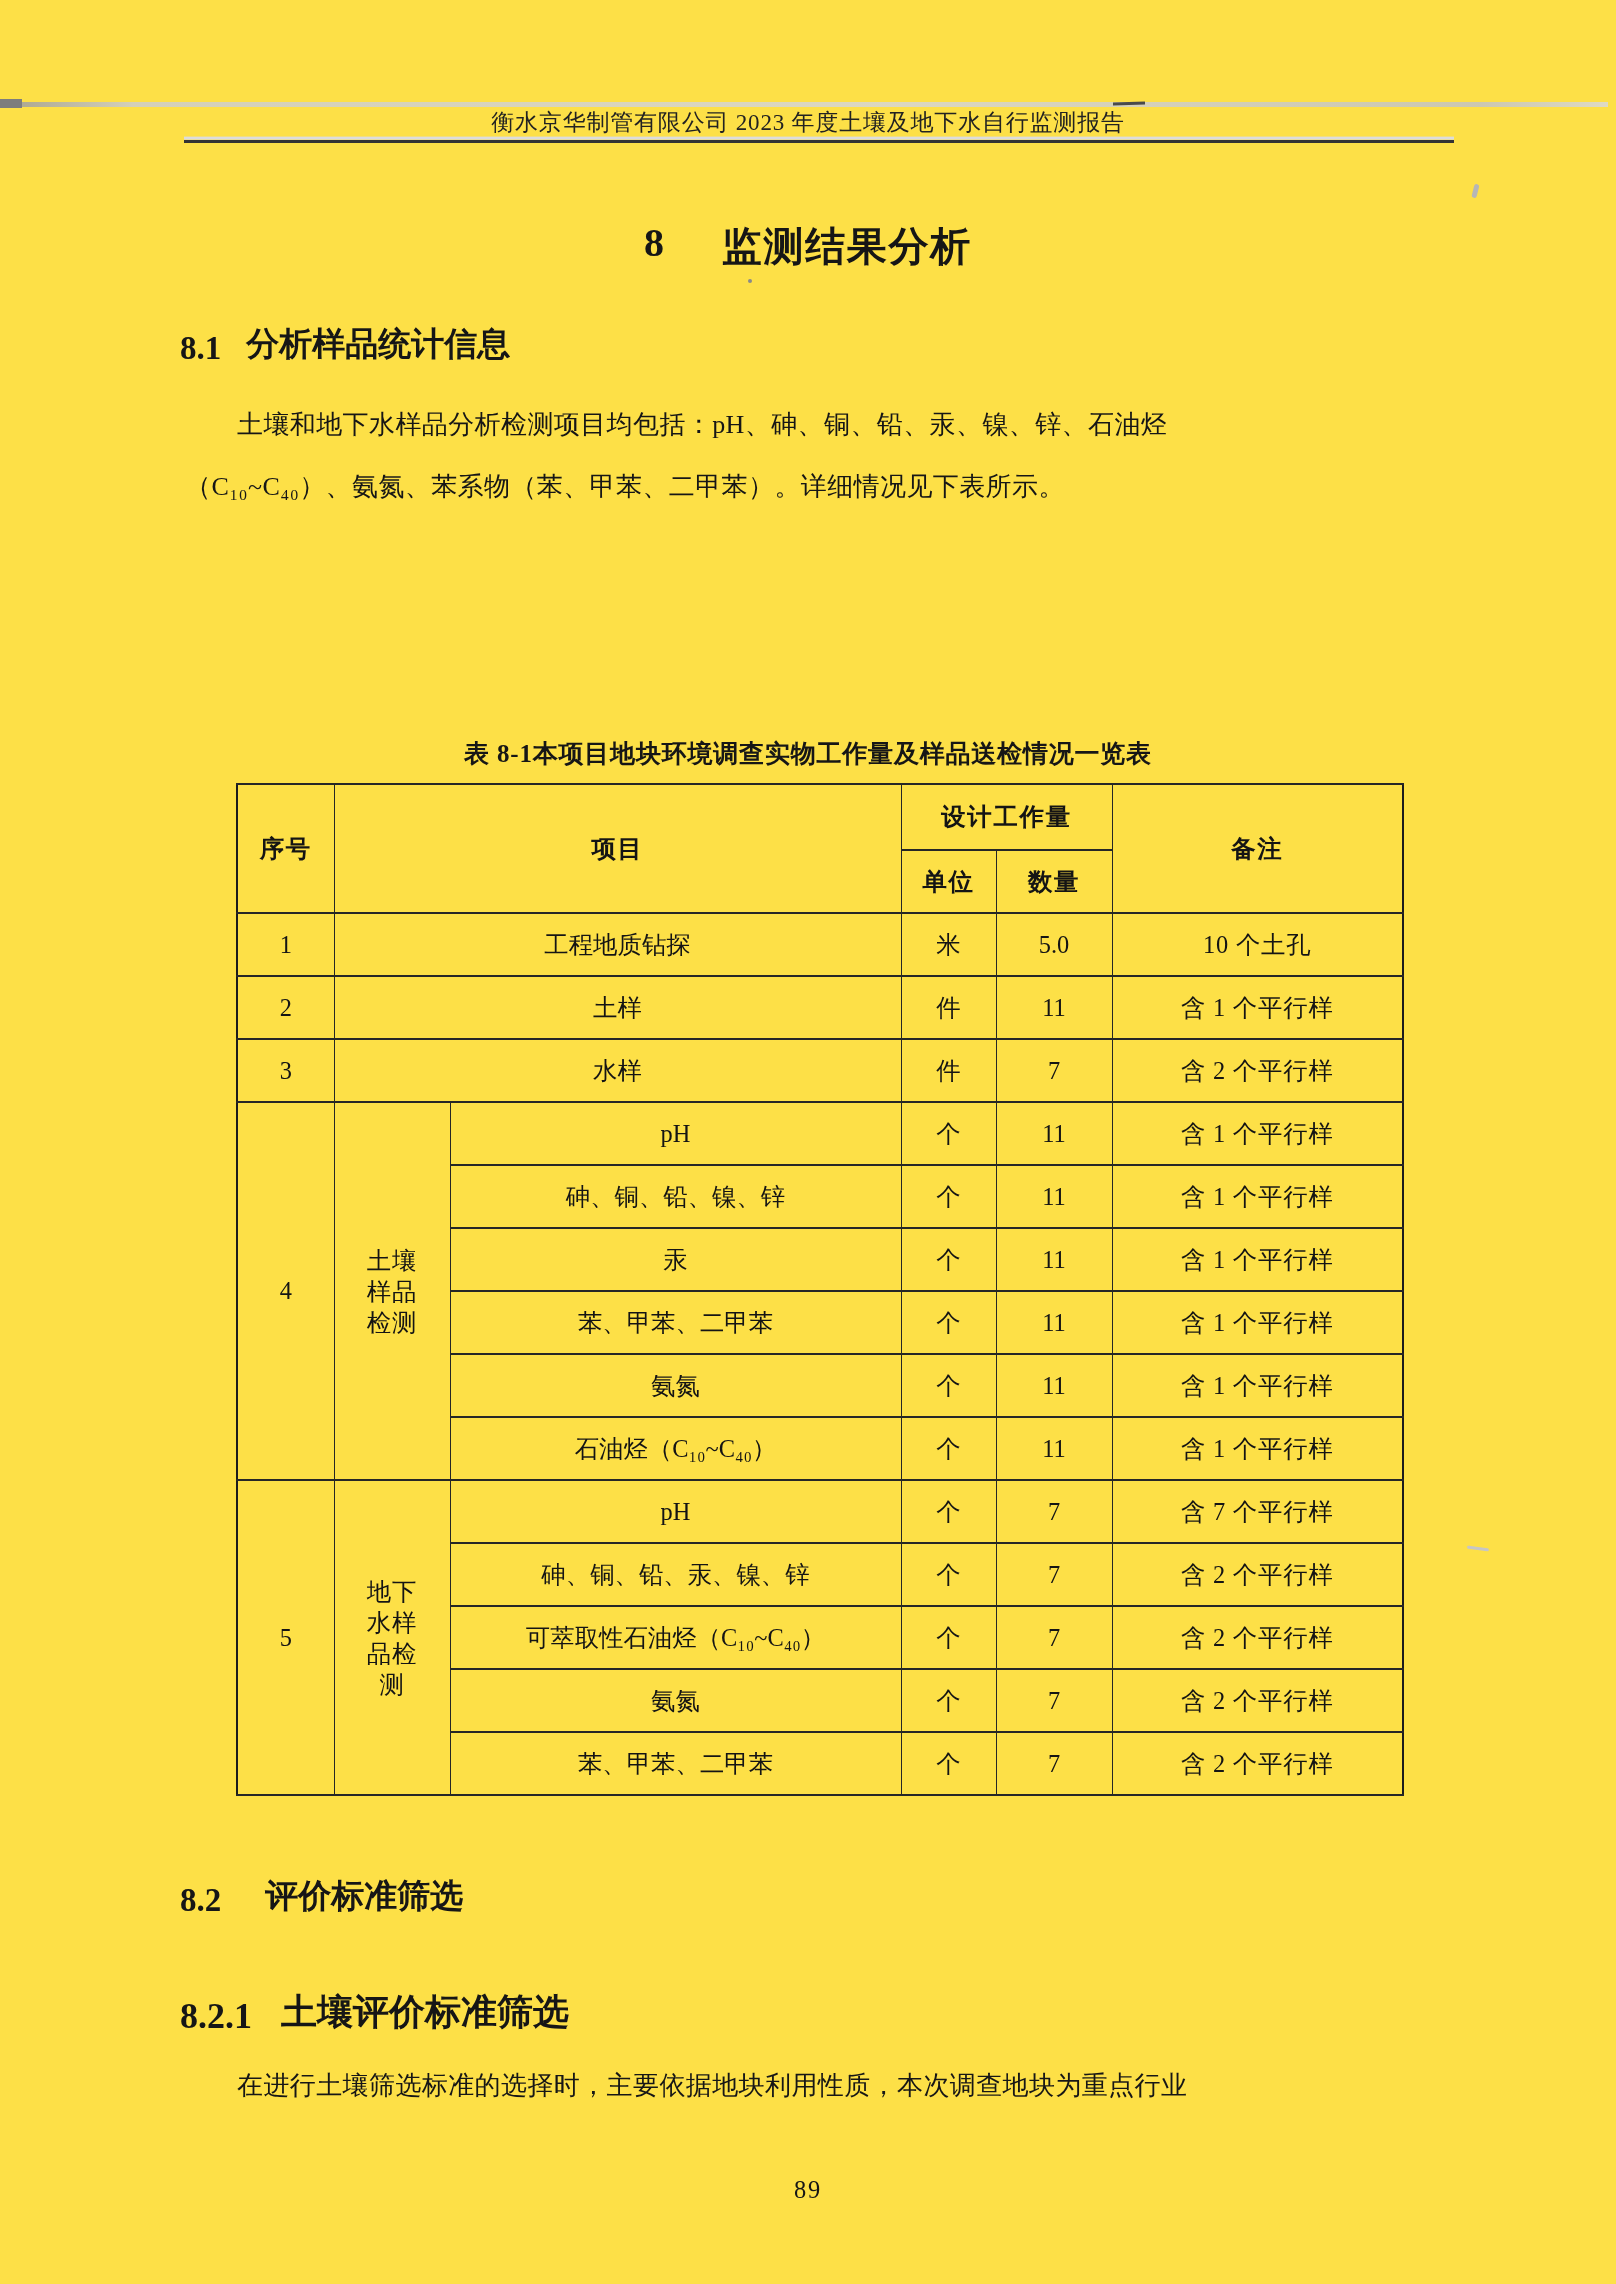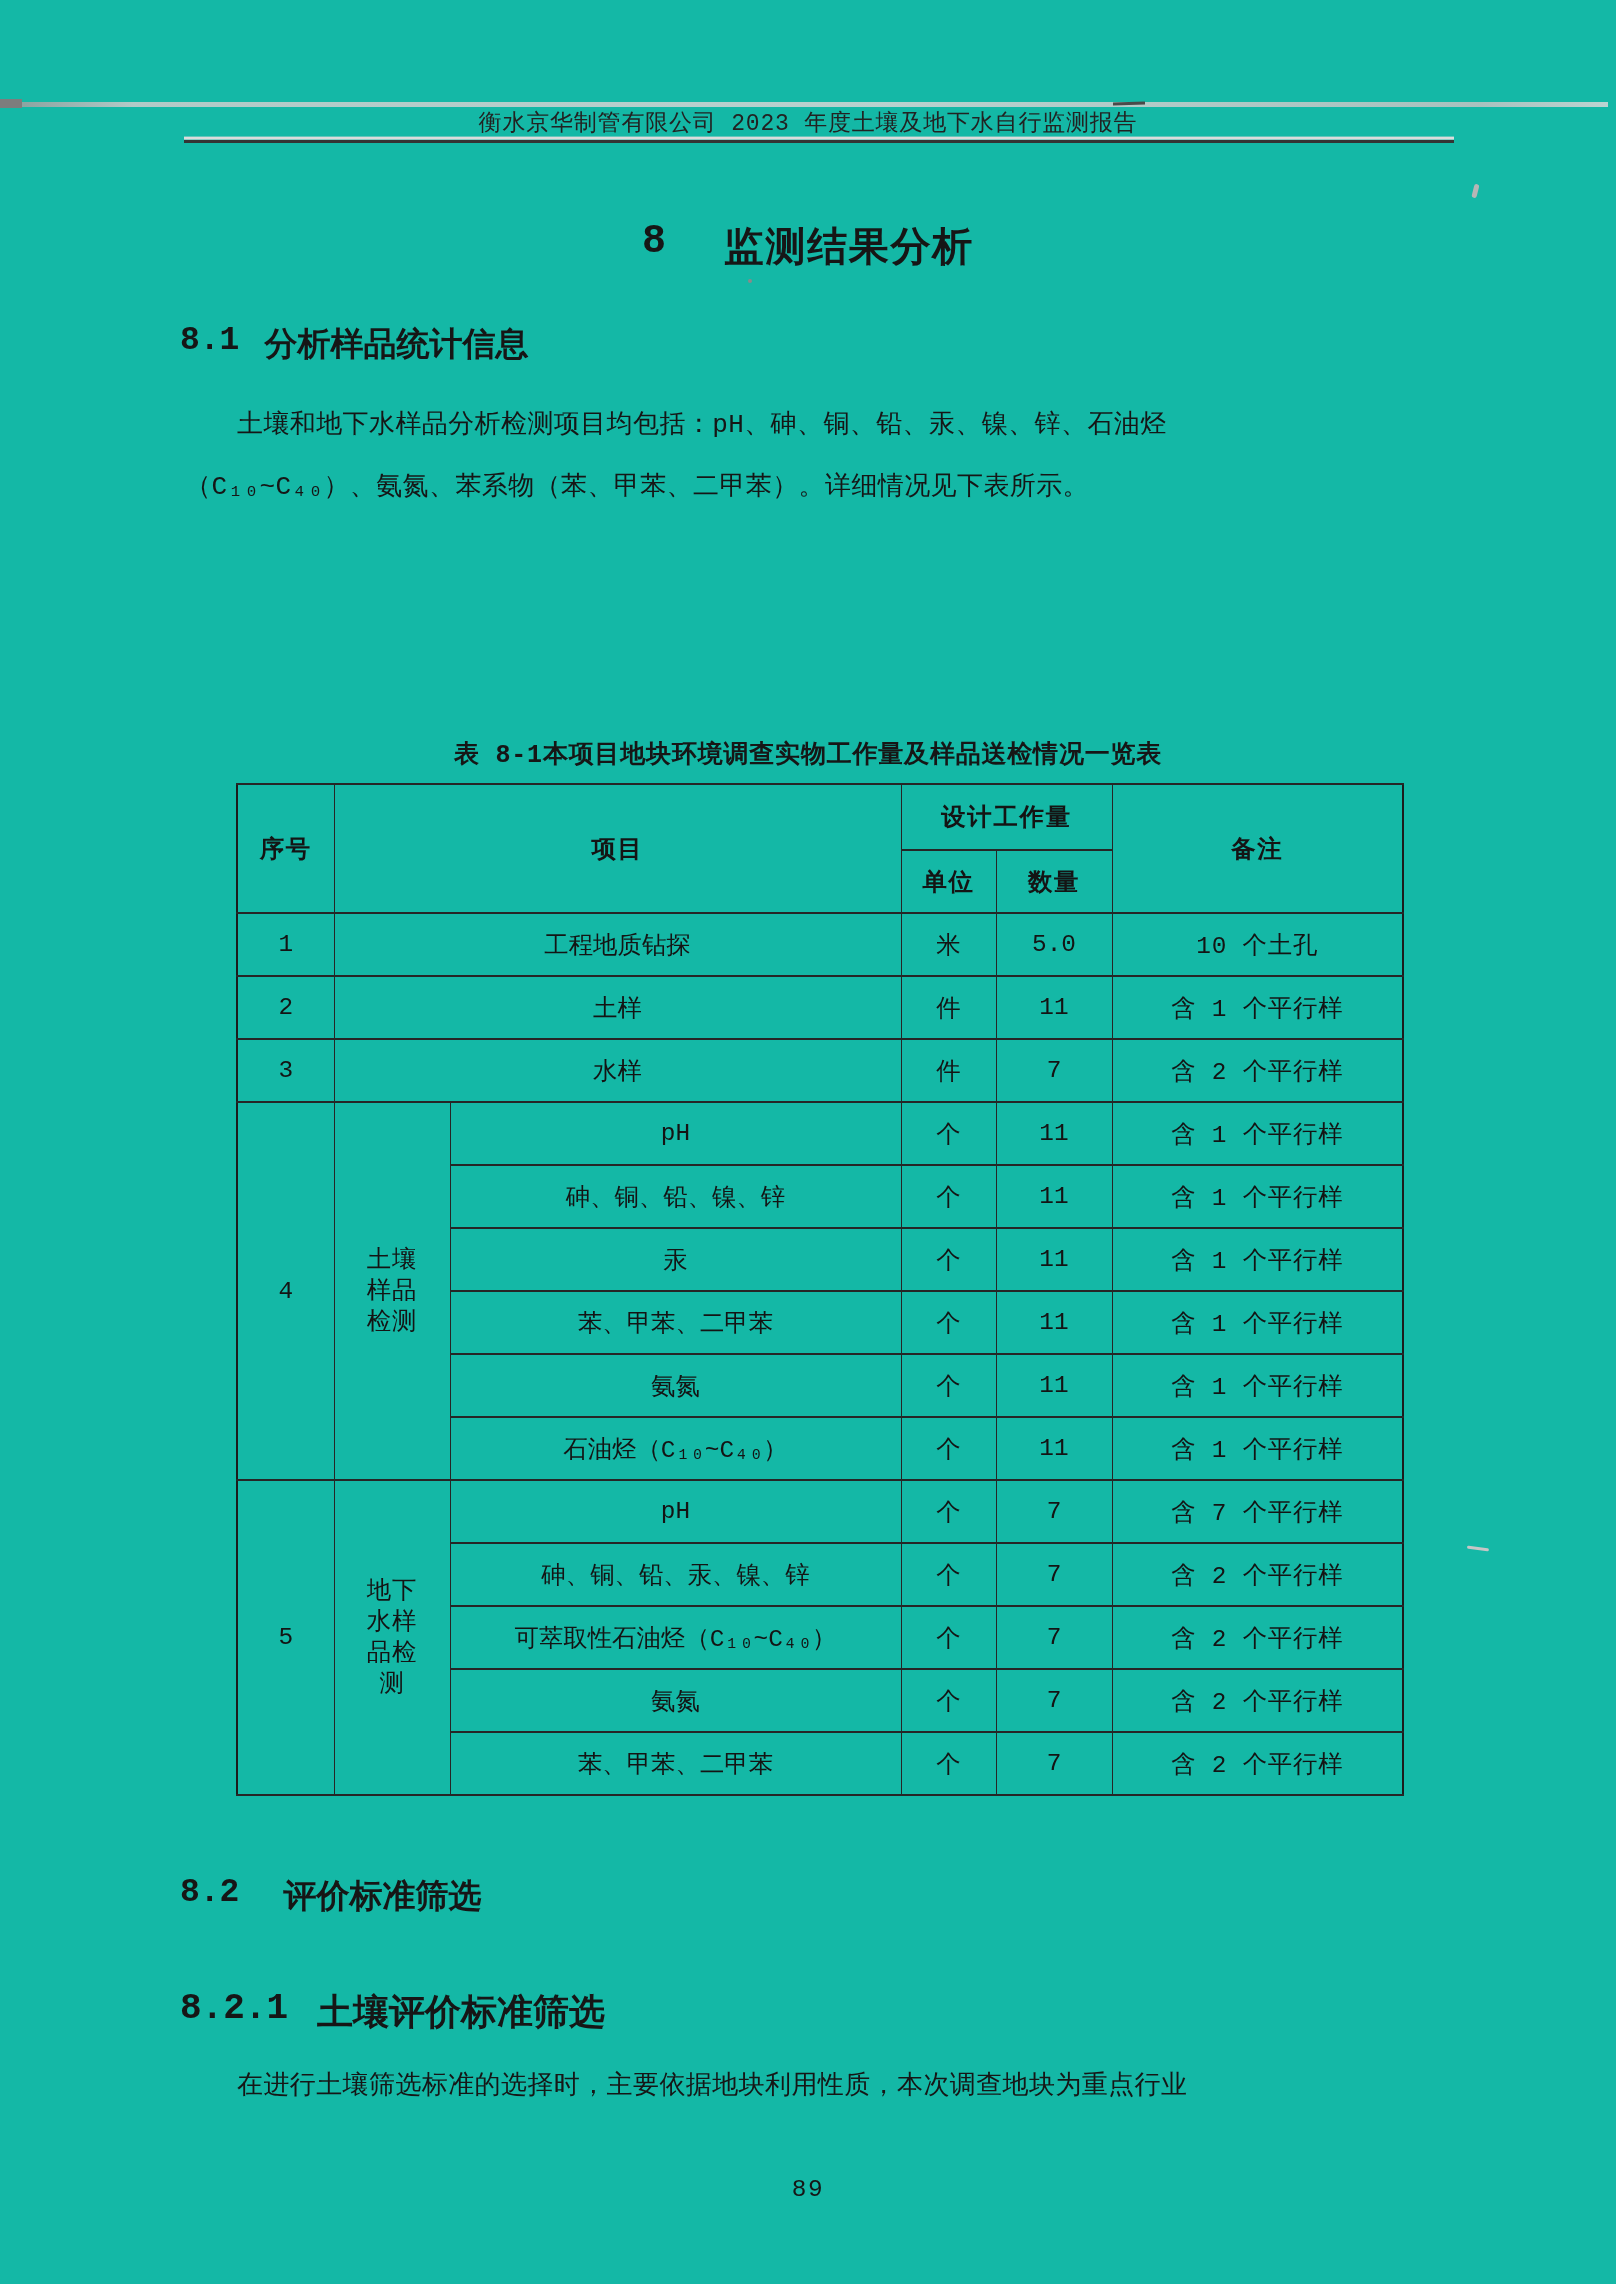--- a/index.html
+++ b/index.html
@@ -1,19 +1,19 @@
 <!DOCTYPE html>
 <html style="font-size:13.5px"><head>
 <meta charset="utf-8">
 <style>
   html,body { margin:0; padding:0; background:#e8e8e8; }
   .page {
     position:relative; width:1616px; height:2284px; margin:0 auto;
-    background:#14b8a6; overflow:hidden;
-    font-family:Liberation Mono, monospace; color:#161616;
+    background:#fde047; overflow:hidden;
+    font-family:Liberation Serif, serif; color:#161616;
   }
   .abs { position:absolute; }
 
   
   .streak { top:102px; left:5px; width:1603px; height:5px;
     background:linear-gradient(to right,#9a9a9a,#cdcdcd 8%,#d6d6d6 55%,#c3c3c3 92%,#d9d9d9); opacity:.85; }
   .streak-cap { top:99px; left:0; width:22px; height:9.3px; background:#7d7d7d; }
   .hdr-dash { top:102px; left:1113px; width:32px; height:3.4px; background:#4a4a4a; transform:rotate(-1.5deg); }
   .title-dot { top:279px; left:748px; width:4.2px; height:4.2px; background:#8a8a8a; border-radius:50%; }
   .spec-apo { top:184px; left:1473px; width:5px; height:13.5px; background:#b6b6b6; border-radius:2.5px; transform:rotate(14deg); }
@@ -21,21 +21,21 @@
 
   
   .doc-header { top:107px; left:0; width:100%; text-align:center;
     font-size:23px; letter-spacing:0.8px; color:#222; }
   .hdr-rule { top:140px; left:184px; width:1270px; height:3.4px; background:#343434;
     box-shadow:0 -3.4px 0 0 #dcdcdc; }
 
   
   .chapter-title { top:219px; left:0; width:100%; display:flex; justify-content:center;
     gap:56px; font-size:40px; font-weight:700; letter-spacing:1.7px; }
-  .h-major { font-weight:700; display:flex; align-items:flex-start; }
+  .h-major { font-weight:700; display:flex; align-items:flex-end; }
   .h81 { top:322px; left:180px; font-size:33px; gap:25px; }
   .h82 { top:1874px; left:180px; font-size:33px; gap:44px; }
   .h821 { top:1988px; left:180px; font-size:36px; gap:29px; }
 
   
   .body-text { left:185px; width:1265px; }
   .b1 { top:394px; }
   .b3 { top:2055px; }
   .body-text p { margin:0; font-size:26px; line-height:62px; text-indent:52px;
     white-space:pre-line; letter-spacing:0.4px; text-align:left; }

